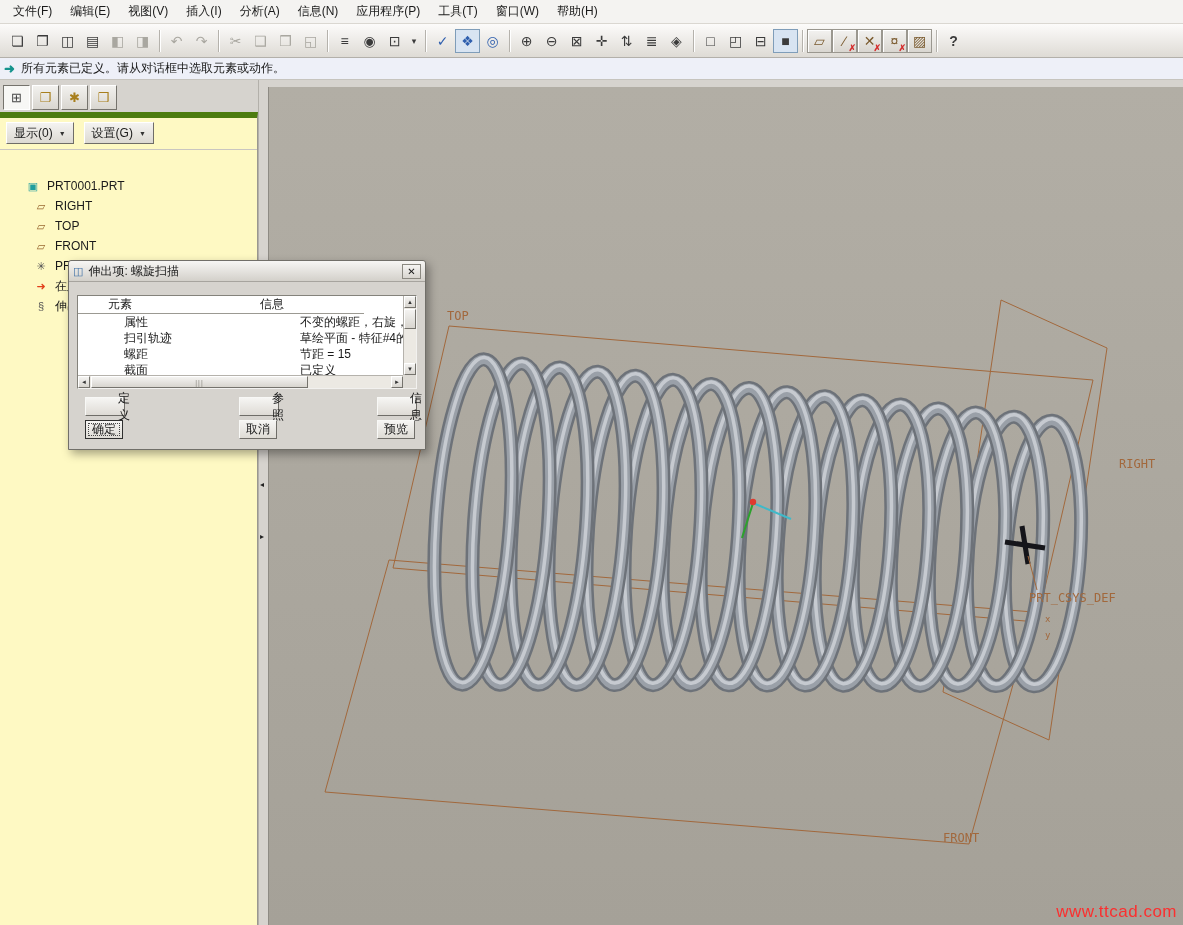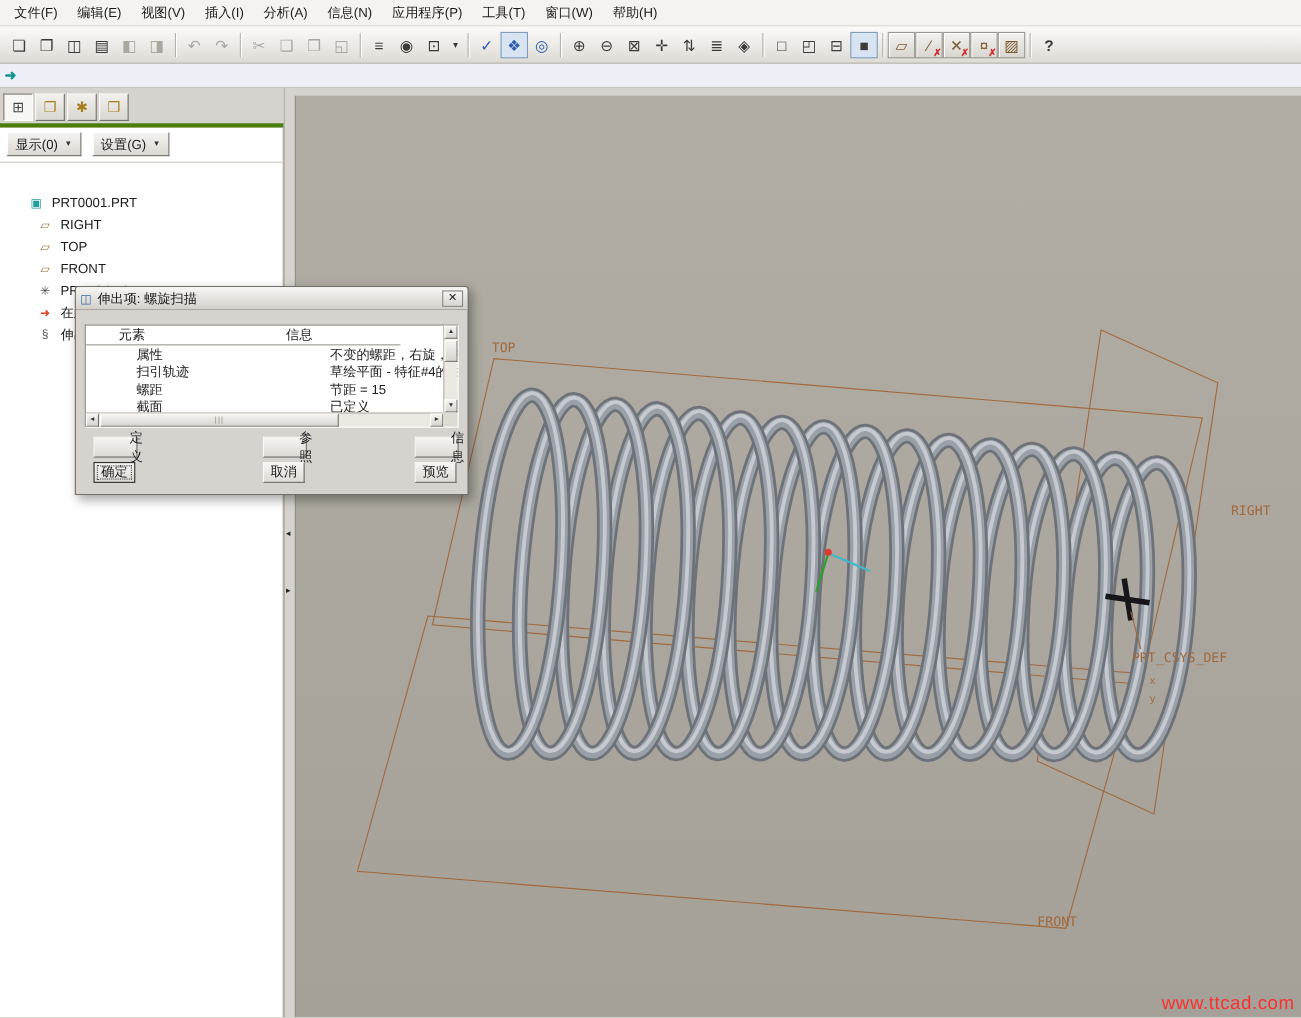--- a/index.html
+++ b/index.html
@@ -27,22 +27,22 @@
   .msgbar{position:absolute;left:0;top:58px;width:1183px;height:22px;box-sizing:border-box;background:#eef0f8;
           border-bottom:1px solid #c6c4be;display:flex;align-items:center;gap:6px;padding-left:4px;}
   .msg-icon{color:#15938d;font-size:13px;font-weight:bold;}
   
   .leftpanel{position:absolute;left:0;top:80px;width:258px;bottom:0;background:#d6d3ce;}
   .ptabs{display:flex;gap:2px;padding:5px 0 0 3px;height:27px;}
   .ptab{width:27px;height:25px;display:flex;align-items:center;justify-content:center;font-size:13px;
         background:linear-gradient(#f2f1ee,#d9d6d0);border:1px solid;border-color:#ffffff #75736d #75736d #ffffff;
         color:#a87f1d;box-sizing:border-box;}
   .ptab.active{background:#f7f7f5;border-color:#75736d #ffffff #ffffff #75736d;color:#444444;}
-  .ptree-wrap{position:absolute;top:32px;left:0;right:0;bottom:0;background:#ffffff;
-              border-top:4px solid #4d7c0f;border-right:1px solid #9a978f;box-sizing:border-box;}
+  .ptree-wrap{position:absolute;top:32px;left:0;right:0;bottom:0;background:#fef9c3;
+              border-top:6px solid #4d7c0f;border-right:1px solid #9a978f;box-sizing:border-box;}
   .tree-controls{display:flex;gap:10px;padding:4px 0 5px 6px;border-bottom:1px solid #c9c6c0;}
   .tctl{height:18px;padding:1px 7px;display:inline-flex;align-items:center;gap:6px;
         background:linear-gradient(#f4f3f1,#dcd9d3);border:1px solid;border-color:#ffffff #6f6d68 #6f6d68 #ffffff;}
   .tctl .arr{font-size:7px;color:#333;}
   .tree{padding:26px 0 0 26px;}
   .titem{height:20px;display:flex;align-items:center;gap:7px;white-space:nowrap;}
   .titem .ticon{width:14px;text-align:center;font-size:11px;flex:none;}
   .child{padding-left:8px;}
   .c-teal{color:#1f9e9e;} .c-brown{color:#9a6a32;} .c-dark{color:#555555;} .c-red{color:#e2401c;}
   
@@ -159,20 +159,21 @@
       <span>¤</span>
       <span class="redx">✗</span>
     </span>
     <span class="tbtn toggle">▨</span>
     <span class="tsep"></span>
     <span class="tbtn" style="font-weight:bold;">?</span>
   </div>
 
   <div class="msgbar">
     <span class="msg-icon">➜</span>
+    <span>所有元素已定义。请从对话框中选取元素或动作。</span>
   </div>
 
   <div class="leftpanel">
     <div class="ptabs">
       <span class="ptab active">⊞</span>
       <span class="ptab">❐</span>
       <span class="ptab">✱</span>
       <span class="ptab">❒</span>
     </div>
     <div class="ptree-wrap">

